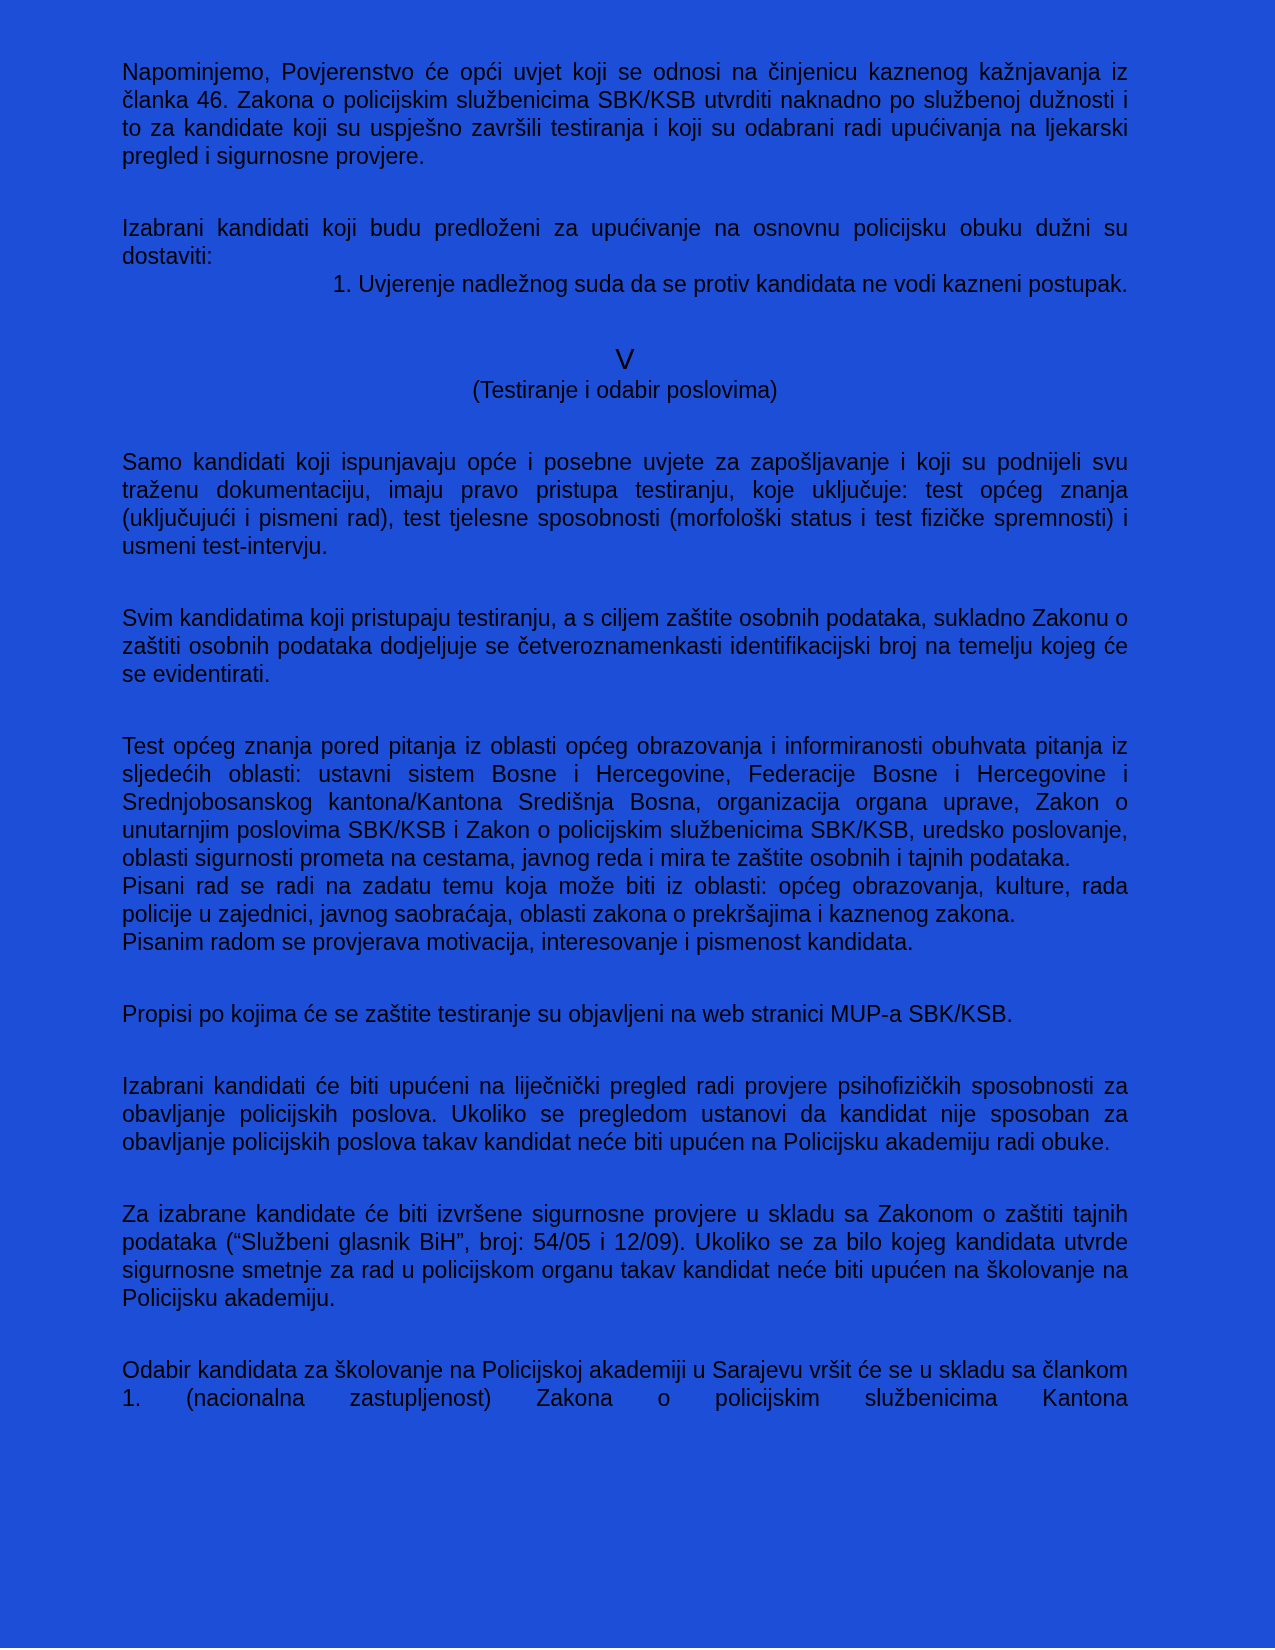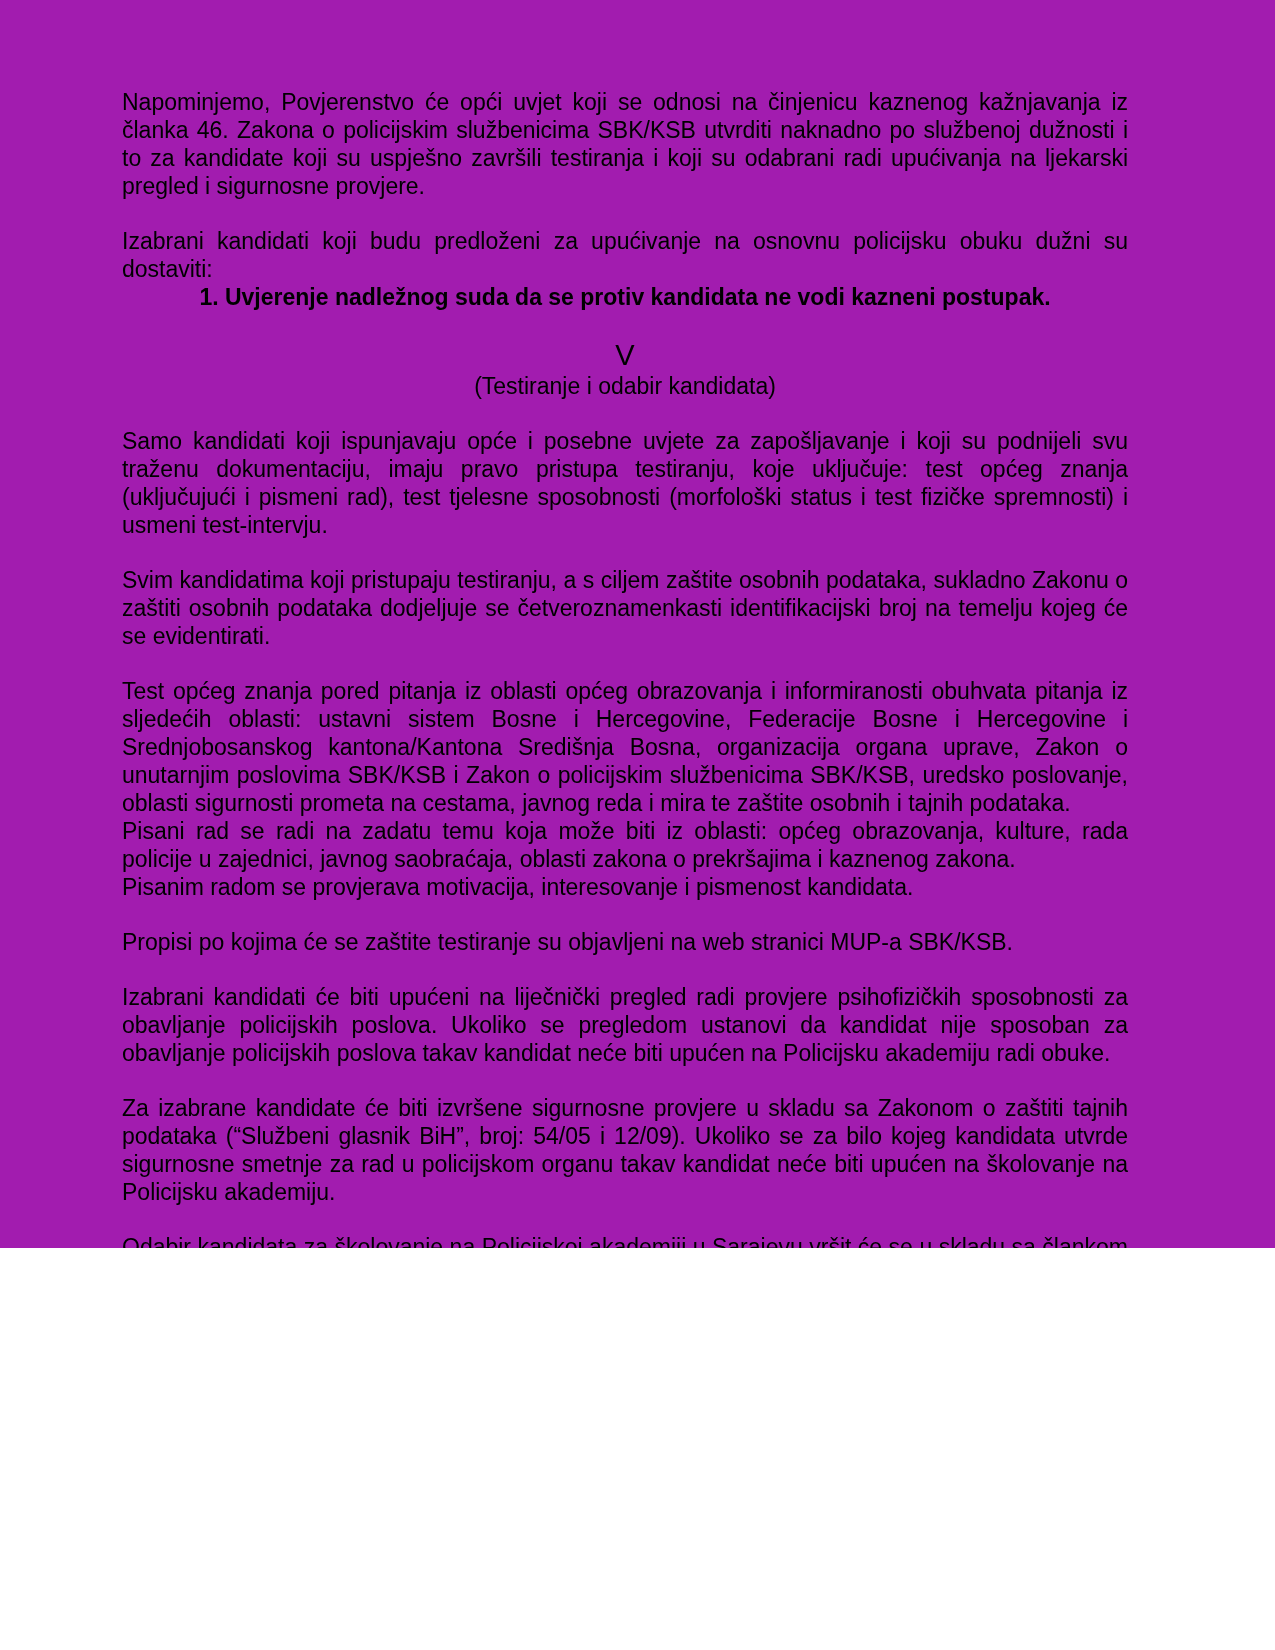--- a/index.html
+++ b/index.html
@@ -3,61 +3,61 @@
 <meta charset="utf-8">
 <style>
   html, body {
     margin: 0;
     padding: 0;
     background: #ffffff;
   }
   .page {
     position: relative;
     width: 1275px;
-    height: 1248px;
-    background: #a21caf;
+    height: 1648px;
+    background: #1d4ed8;
     overflow: hidden;
     box-sizing: border-box;
-    padding: 88px 147px 0 122px;
+    padding: 58px 147px 0 122px;
   }
   .content {
     font-family: "Liberation Sans", "DejaVu Sans", sans-serif;
     font-size: 23px;
     line-height: 28px;
     color: #000000;
     width: 1006px;
   }
   .content p {
     margin: 0;
   }
   .block + .block {
-    margin-top: 27px;
+    margin-top: 44px;
   }
   .block.flush {
     margin-top: 0;
   }
   .align-justify { text-align: justify; }
-  .align-left    { text-align: center; font-weight: bold; }
+  .align-left    { text-align: right; }
   .align-center  { text-align: center; }
   .justify-last  { text-align-last: justify; }
   .heading-numeral {
     font-size: 29px;
     line-height: 34px;
   }
 </style>
 </head>
 <body style="background: rgb(255, 255, 255);">
 
 <div class="page">
   <div class="content" id="doc-content" style="color: rgb(0, 0, 0);">
       <p class="block align-justify">Napominjemo, Povjerenstvo će opći uvjet koji se odnosi na činjenicu kaznenog kažnjavanja iz članka 46. Zakona o policijskim službenicima SBK/KSB utvrditi naknadno po službenoj dužnosti i to za kandidate koji su uspješno završili testiranja i koji su odabrani radi upućivanja na ljekarski pregled i sigurnosne provjere.</p>
       <p class="block align-justify">Izabrani kandidati koji budu predloženi za upućivanje na osnovnu policijsku obuku dužni su dostaviti:</p>
       <p class="block align-left flush">1. Uvjerenje nadležnog suda da se protiv kandidata ne vodi kazneni postupak.</p>
       <p class="block align-center heading-numeral">V</p>
-      <p class="block align-center flush">(Testiranje i odabir kandidata)</p>
+      <p class="block align-center flush">(Testiranje i odabir poslovima)</p>
       <p class="block align-justify">Samo kandidati koji ispunjavaju opće i posebne uvjete za zapošljavanje i koji su podnijeli svu traženu dokumentaciju, imaju pravo pristupa testiranju, koje uključuje: test općeg znanja (uključujući i pismeni rad), test tjelesne sposobnosti (morfološki status i test fizičke spremnosti) i usmeni test-intervju.</p>
       <p class="block align-justify">Svim kandidatima koji pristupaju testiranju, a s ciljem zaštite osobnih podataka, sukladno Zakonu o zaštiti osobnih podataka dodjeljuje se četveroznamenkasti identifikacijski broj na temelju kojeg će se evidentirati.</p>
       <p class="block align-justify">Test općeg znanja pored pitanja iz oblasti općeg obrazovanja i informiranosti obuhvata pitanja iz sljedećih oblasti: ustavni sistem Bosne i Hercegovine, Federacije Bosne i Hercegovine i Srednjobosanskog kantona/Kantona Središnja Bosna, organizacija organa uprave, Zakon o unutarnjim poslovima SBK/KSB i Zakon o policijskim službenicima SBK/KSB, uredsko poslovanje, oblasti sigurnosti prometa na cestama, javnog reda i mira te zaštite osobnih i tajnih podataka.</p>
       <p class="block align-justify flush">Pisani rad se radi na zadatu temu koja može biti iz oblasti: općeg obrazovanja, kulture, rada policije u zajednici, javnog saobraćaja, oblasti zakona o prekršajima i kaznenog zakona.</p>
       <p class="block align-justify flush">Pisanim radom se provjerava motivacija, interesovanje i pismenost kandidata.</p>
       <p class="block align-justify">Propisi po kojima će se zaštite testiranje su objavljeni na web stranici MUP-a SBK/KSB.</p>
       <p class="block align-justify">Izabrani kandidati će biti upućeni na liječnički pregled radi provjere psihofizičkih sposobnosti za obavljanje policijskih poslova. Ukoliko se pregledom ustanovi da kandidat nije sposoban za obavljanje policijskih poslova takav kandidat neće biti upućen na Policijsku akademiju radi obuke.</p>
       <p class="block align-justify">Za izabrane kandidate će biti izvršene sigurnosne provjere u skladu sa Zakonom o zaštiti tajnih podataka (“Službeni glasnik BiH”, broj: 54/05 i 12/09). Ukoliko se za bilo kojeg kandidata utvrde sigurnosne smetnje za rad u policijskom organu takav kandidat neće biti upućen na školovanje na Policijsku akademiju.</p>
       <p class="block align-justify justify-last">Odabir kandidata za školovanje na Policijskoj akademiji u Sarajevu vršit će se u skladu sa člankom 1. (nacionalna zastupljenost) Zakona o policijskim službenicima Kantona</p>
     </div>

